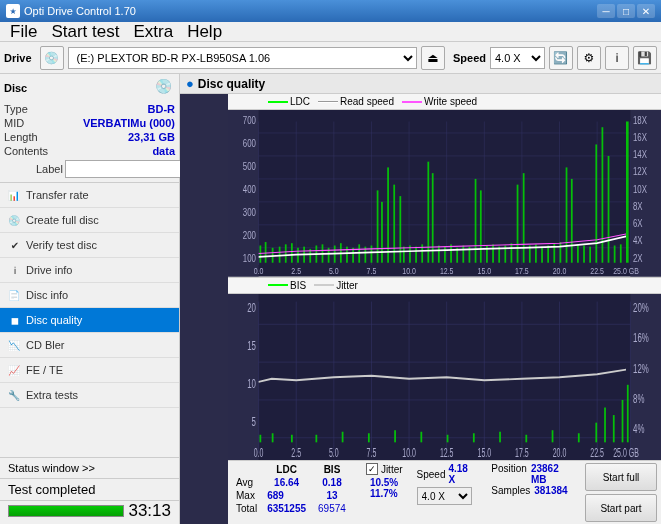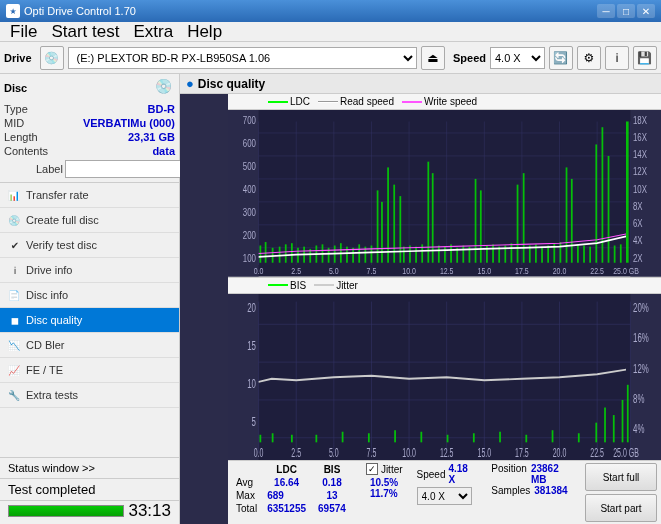--- a/index.html
+++ b/index.html
@@ -590,21 +590,21 @@
             <td style="padding:1px 6px; color:#0000cc; font-weight:bold; text-align:center;">0.18</td>
           </tr>
           <tr>
             <td style="padding:1px 4px;">Max</td>
             <td style="padding:1px 6px; color:#0000cc; font-weight:bold; text-align:left;">689</td>
             <td style="padding:1px 6px; color:#0000cc; font-weight:bold; text-align:center;">13</td>
           </tr>
           <tr>
             <td style="padding:1px 4px;">Total</td>
             <td style="padding:1px 6px; color:#0000cc; font-weight:bold; text-align:center;">6351255</td>
-            <td style="padding:1px 6px; color:#0000cc; font-weight:bold; text-align:center;">69574</td>
+            <td style="padding:1px 6px; color:#0000cc; font-weight:normal; text-align:center;">69574</td>
           </tr>
         </tbody>
           </table>
 
         <div style="display:flex; flex-direction:column; font-size:10px; margin-left:6px;">
           <div style="display:flex; align-items:center; gap:3px; margin-bottom:2px;">
             <div class="checkbox-fake">✓</div>
             <span>Jitter</span>
           </div>
           <div style="padding-left:4px;">

